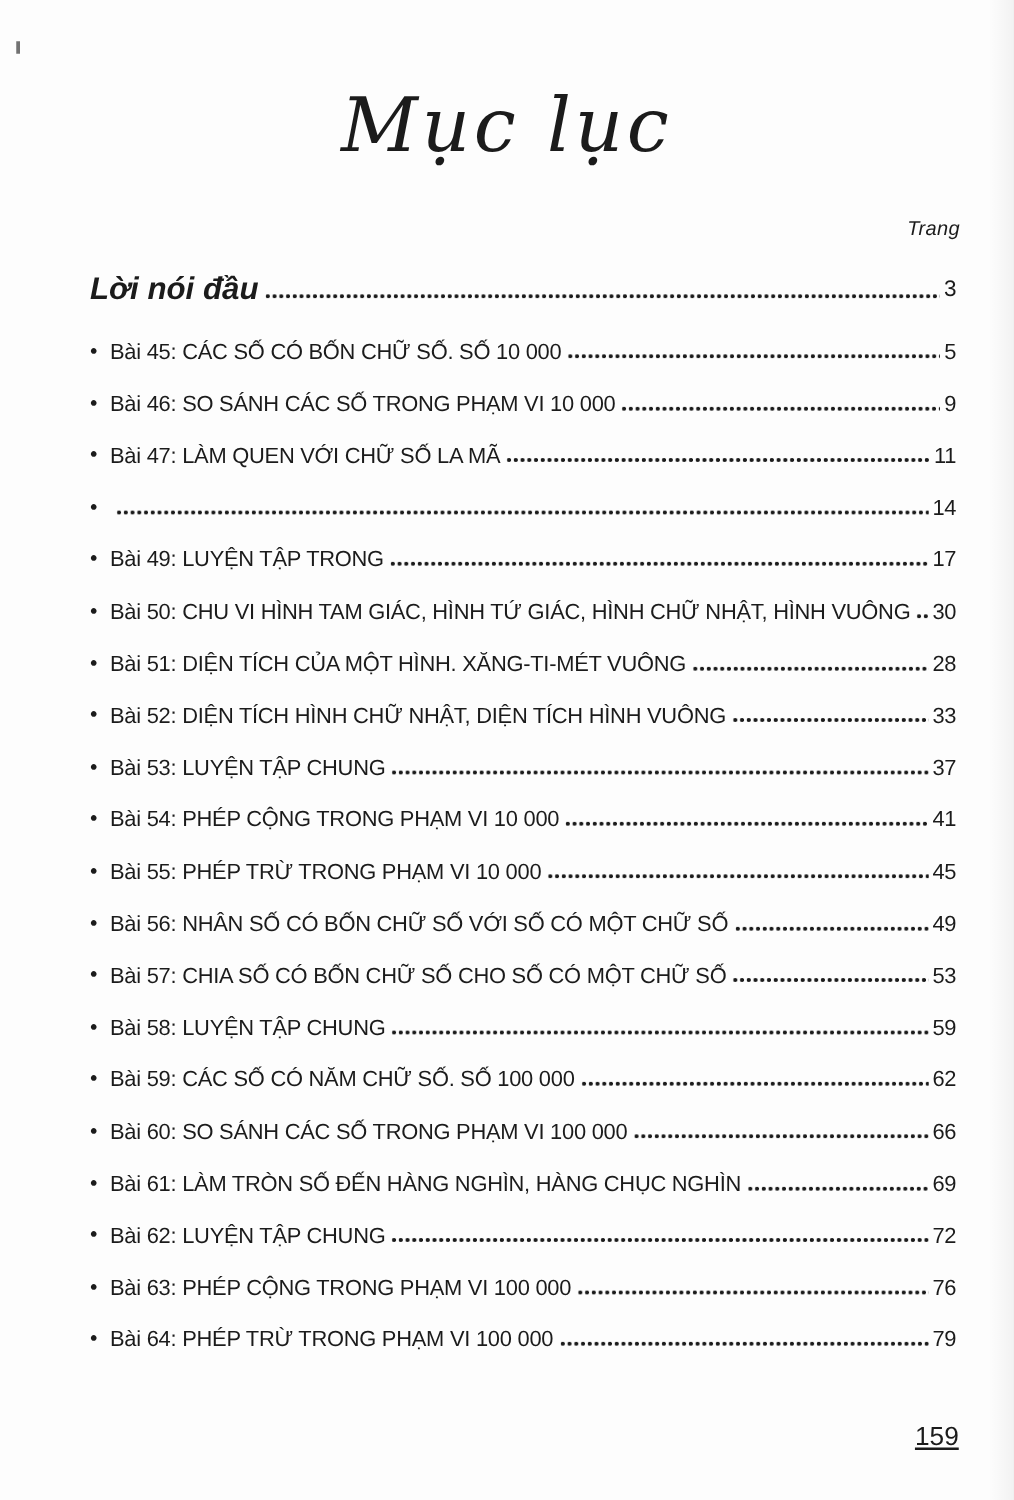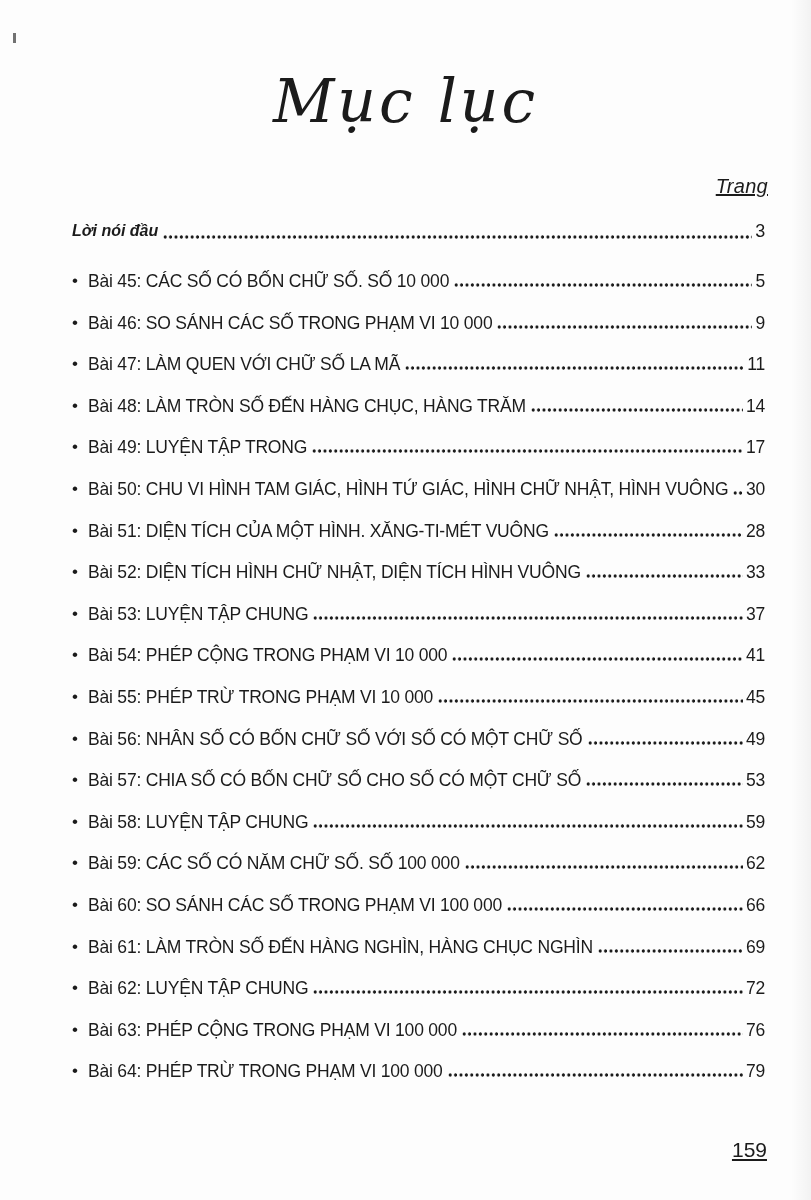--- a/index.html
+++ b/index.html
@@ -33,23 +33,22 @@
     font-style: italic;
     font-weight: 500;
     font-size: 60px;
     letter-spacing: 3px;
   }
   .col-header {
     position: absolute;
     top: 175px;
     right: 43px;
     font-style: italic;
-    font-size: 20px;
+    font-size: 16px;
     letter-spacing: 0.3px;
-    text-decoration: underline;
   }
   .toc {
     position: absolute;
     top: 218px;
     left: 72px;
     right: 46px;
   }
   .toc-row {
     display: flex;
     align-items: flex-end;
@@ -58,21 +57,21 @@
     margin-bottom: 19.6px;
     letter-spacing: -0.2px;
   }
   .toc-row.preface-row {
     margin-bottom: 26px;
     line-height: 26px;
   }
   .preface-label {
     font-style: italic;
     font-weight: 700;
-    font-size: 16px;
+    font-size: 25px;
     white-space: nowrap;
     letter-spacing: 0;
   }
   .bullet {
     flex: 0 0 16px;
     font-size: 17px;
   }
   .label {
     white-space: nowrap;
   }
@@ -134,21 +133,20 @@
         <span class="pagenum">9</span>
       </div>
       <div class="toc-row">
         <span class="bullet">•</span>
         <span class="label">Bài 47: LÀM QUEN VỚI CHỮ SỐ LA MÃ</span>
         <span class="leader"></span>
         <span class="pagenum">11</span>
       </div>
       <div class="toc-row">
         <span class="bullet">•</span>
-        <span class="label">Bài 48: LÀM TRÒN SỐ ĐẾN HÀNG CHỤC, HÀNG TRĂM</span>
         <span class="leader"></span>
         <span class="pagenum">14</span>
       </div>
       <div class="toc-row">
         <span class="bullet">•</span>
         <span class="label">Bài 49: LUYỆN TẬP TRONG</span>
         <span class="leader"></span>
         <span class="pagenum">17</span>
       </div>
       <div class="toc-row">

